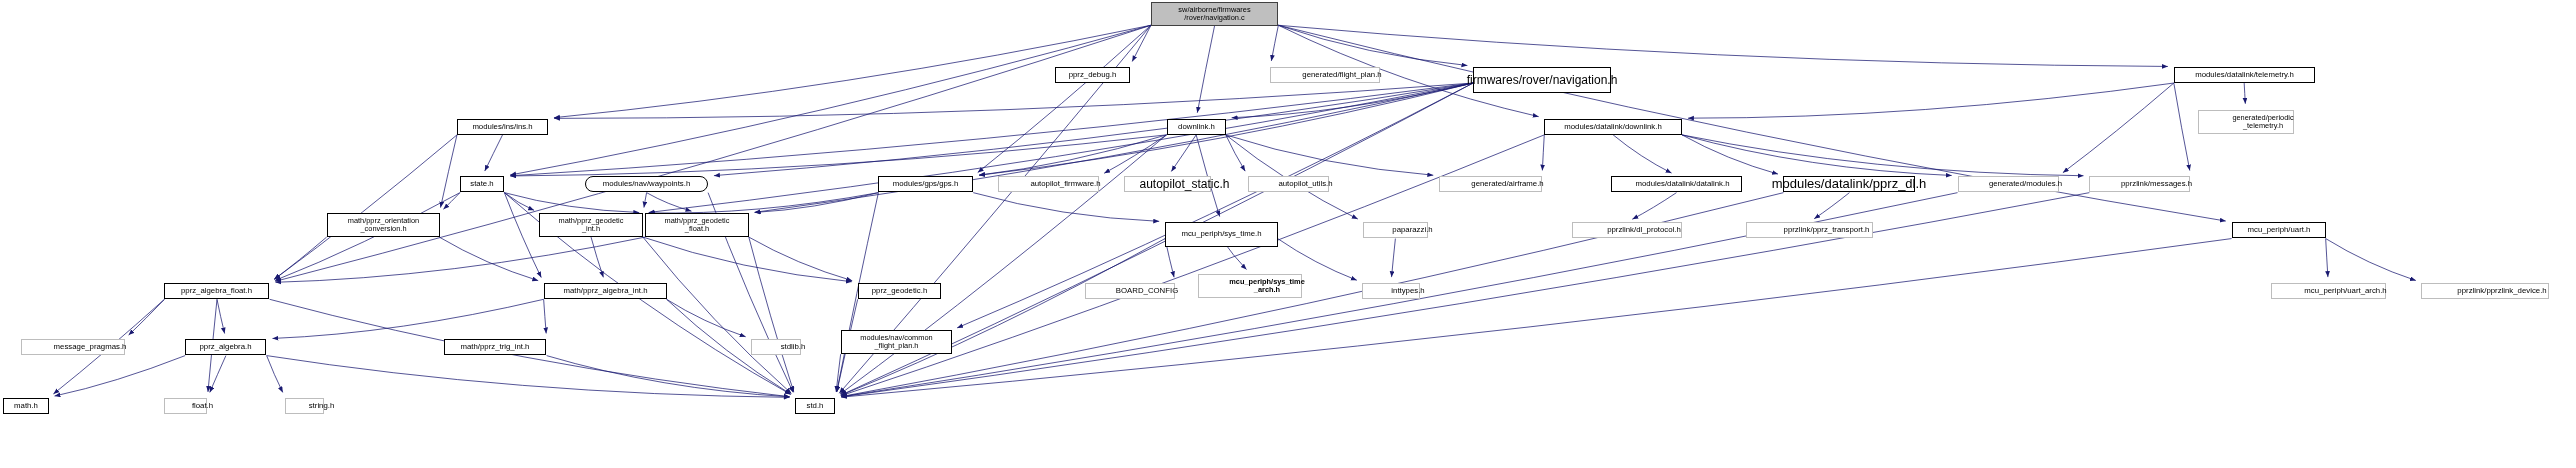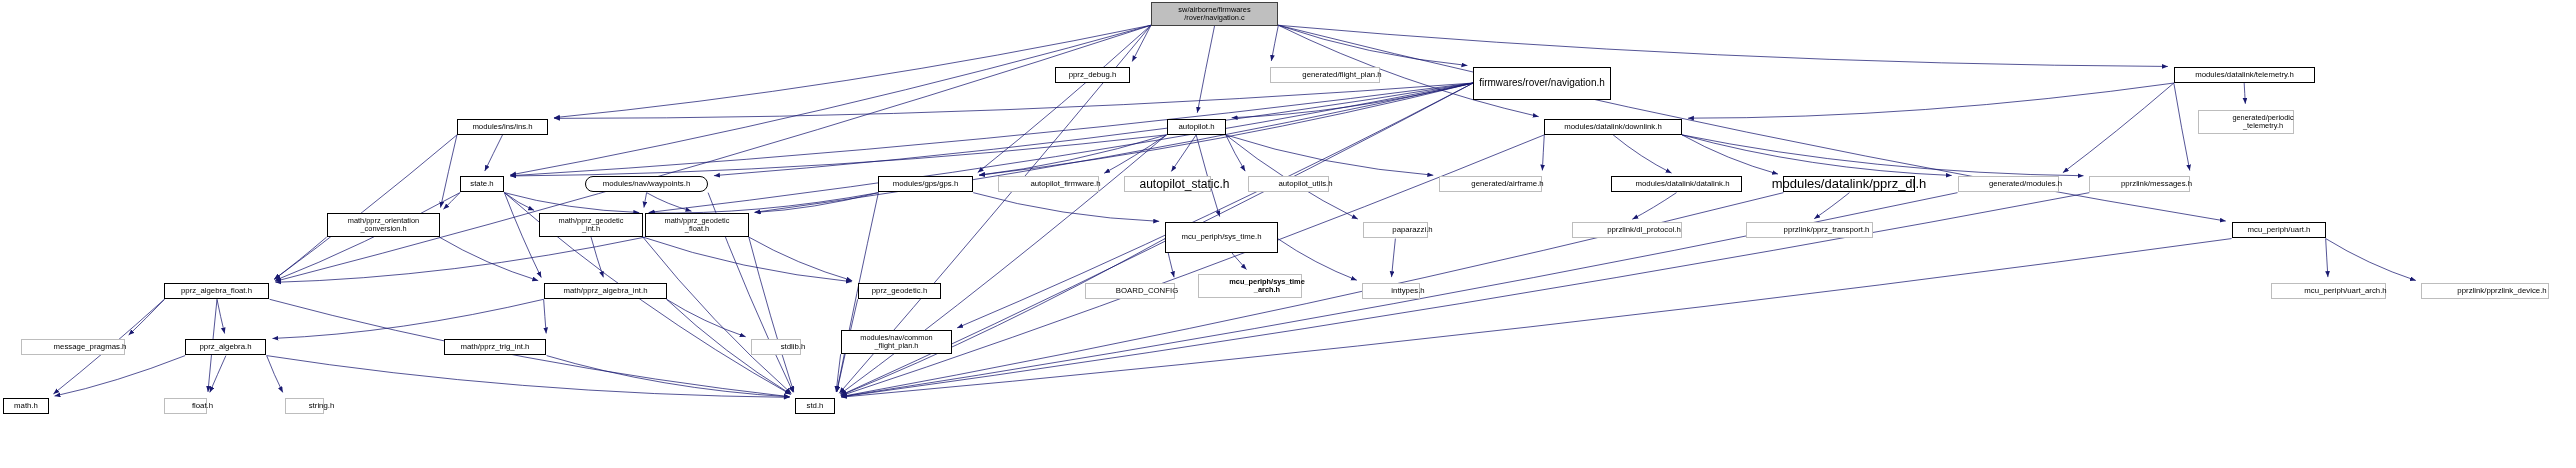--- a/index.html
+++ b/index.html
@@ -113,47 +113,47 @@
       <path d="M1135,478 Q1131.7437709595133,503.89185905553194 1128.9425419190263,529.0557181110639" fill="none" stroke="#191970" stroke-width="1" marker-end="url(#ah)"></path>
       <path d="M3140,322 Q3141.403312647118,348.18878823631496 3143.0341252942367,374.01357647262995" fill="none" stroke="#191970" stroke-width="1" marker-end="url(#ah)"></path>
       <path d="M3140,322 Q3196.680615552446,357.0210770011377 3261.746231104892,378.6261540022753" fill="none" stroke="#191970" stroke-width="1" marker-end="url(#ah)"></path>
       <path d="M3013,322 Q2059.4742325250813,453.04670557406234 1135.9484650501624,536.0934111481247" fill="none" stroke="#191970" stroke-width="1" marker-end="url(#ah)"></path>
       <path d="M2821,260 Q1963.4475118432842,421.8541283044361 1135.8950236865685,535.7082566088721" fill="none" stroke="#191970" stroke-width="1" marker-end="url(#ah)"></path>
       <path d="M2643,260 Q1874.4347712816118,421.7805731716129 1135.8695425632236,535.5611463432258" fill="none" stroke="#191970" stroke-width="1" marker-end="url(#ah)"></path>
     </svg>
   <div id="nodes-layer">
       <div class="node root" style="left: 1151px; top: 1.5px; width: 127px; height: 24px; font-size: 7.4px;"><span class="nlabel">sw/airborne/firmwares
 /rover/navigation.c</span></div>
-      <div class="node solid" style="left: 1473px; top: 67px; width: 138px; height: 33px; font-size: 10px;"><span class="nlabel">firmwares/rover/navigation.h</span></div>
+      <div class="node solid" style="left: 1473px; top: 67px; width: 138px; height: 26px; font-size: 12px;"><span class="nlabel">firmwares/rover/navigation.h</span></div>
       <div class="node solid" style="left: 1055px; top: 67px; width: 75px; height: 16.3px; font-size: 7.8px;"><span class="nlabel">pprz_debug.h</span></div>
       <div class="node light" style="left: 1270px; top: 67px; width: 110px; height: 16.3px; font-size: 7.8px;"><span class="nlabel">generated/flight_plan.h</span></div>
       <div class="node solid" style="left: 2174px; top: 67px; width: 141px; height: 16.3px; font-size: 7.8px;"><span class="nlabel">modules/datalink/telemetry.h</span></div>
       <div class="node solid" style="left: 457px; top: 119px; width: 91px; height: 16.3px; font-size: 7.8px;"><span class="nlabel">modules/ins/ins.h</span></div>
-      <div class="node solid" style="left: 1167px; top: 119px; width: 59px; height: 16.3px; font-size: 7.8px;"><span class="nlabel">autopilot.h</span></div>
+      <div class="node solid" style="left: 1167px; top: 119px; width: 59px; height: 16.3px; font-size: 7.8px;"><span class="nlabel">downlink.h</span></div>
       <div class="node solid" style="left: 1544px; top: 119px; width: 138px; height: 16.3px; font-size: 7.8px;"><span class="nlabel">modules/datalink/downlink.h</span></div>
       <div class="node light" style="left: 2198px; top: 110px; width: 96px; height: 24px; font-size: 7.4px;"><span class="nlabel">generated/periodic
 _telemetry.h</span></div>
       <div class="node solid" style="left: 460px; top: 176px; width: 44px; height: 16.3px; font-size: 7.8px;"><span class="nlabel">state.h</span></div>
       <div class="node solid" style="left: 585px; top: 176px; width: 123px; height: 16.3px; font-size: 7.8px; border-radius: 8px;"><span class="nlabel">modules/nav/waypoints.h</span></div>
       <div class="node solid" style="left: 878px; top: 176px; width: 95px; height: 16.3px; font-size: 7.8px;"><span class="nlabel">modules/gps/gps.h</span></div>
       <div class="node light" style="left: 998px; top: 176px; width: 101px; height: 16.3px; font-size: 7.8px;"><span class="nlabel">autopilot_firmware.h</span></div>
       <div class="node light" style="left: 1124px; top: 176px; width: 87px; height: 16.3px; font-size: 12px;"><span class="nlabel">autopilot_static.h</span></div>
       <div class="node light" style="left: 1248px; top: 176px; width: 81px; height: 16.3px; font-size: 7.8px;"><span class="nlabel">autopilot_utils.h</span></div>
       <div class="node light" style="left: 1439px; top: 176px; width: 103px; height: 16.3px; font-size: 7.8px;"><span class="nlabel">generated/airframe.h</span></div>
       <div class="node solid" style="left: 1611px; top: 176px; width: 131px; height: 16.3px; font-size: 7.8px; padding-left: 12px;"><span class="nlabel">modules/datalink/datalink.h</span></div>
       <div class="node solid" style="left: 1783px; top: 176px; width: 132px; height: 16.3px; font-size: 13px;"><span class="nlabel">modules/datalink/pprz_dl.h</span></div>
       <div class="node light" style="left: 1958px; top: 176px; width: 101px; height: 16.3px; font-size: 7.8px;"><span class="nlabel">generated/modules.h</span></div>
       <div class="node light" style="left: 2089px; top: 176px; width: 101px; height: 16.3px; font-size: 7.8px;"><span class="nlabel">pprzlink/messages.h</span></div>
       <div class="node solid" style="left: 327px; top: 213px; width: 113px; height: 24px; font-size: 7.4px;"><span class="nlabel">math/pprz_orientation
 _conversion.h</span></div>
       <div class="node solid" style="left: 539px; top: 213px; width: 104px; height: 24px; font-size: 7.4px;"><span class="nlabel">math/pprz_geodetic
 _int.h</span></div>
       <div class="node solid" style="left: 645px; top: 213px; width: 104px; height: 24px; font-size: 7.4px;"><span class="nlabel">math/pprz_geodetic
 _float.h</span></div>
-      <div class="node solid" style="left: 1165px; top: 222px; width: 113px; height: 31px; font-size: 7.8px;"><span class="nlabel">mcu_periph/sys_time.h</span></div>
+      <div class="node solid" style="left: 1165px; top: 222px; width: 113px; height: 25px; font-size: 7.8px;"><span class="nlabel">mcu_periph/sys_time.h</span></div>
       <div class="node light" style="left: 1363px; top: 222px; width: 65px; height: 16.3px; font-size: 7.8px;"><span class="nlabel">paparazzi.h</span></div>
       <div class="node light" style="left: 1572px; top: 222px; width: 110px; height: 16.3px; font-size: 7.8px;"><span class="nlabel">pprzlink/dl_protocol.h</span></div>
       <div class="node light" style="left: 1746px; top: 222px; width: 127px; height: 16.3px; font-size: 7.8px;"><span class="nlabel">pprzlink/pprz_transport.h</span></div>
       <div class="node solid" style="left: 2232px; top: 222px; width: 94px; height: 16.3px; font-size: 7.8px;"><span class="nlabel">mcu_periph/uart.h</span></div>
       <div class="node solid" style="left: 164px; top: 283px; width: 105px; height: 16.3px; font-size: 7.8px;"><span class="nlabel">pprz_algebra_float.h</span></div>
       <div class="node solid" style="left: 544px; top: 283px; width: 123px; height: 16.3px; font-size: 7.8px;"><span class="nlabel">math/pprz_algebra_int.h</span></div>
       <div class="node solid" style="left: 858px; top: 283px; width: 83px; height: 16.3px; font-size: 7.8px;"><span class="nlabel">pprz_geodetic.h</span></div>
       <div class="node light" style="left: 1085px; top: 283px; width: 90px; height: 16.3px; font-size: 7.8px;"><span class="nlabel">BOARD_CONFIG</span></div>
       <div class="node light" style="left: 1198px; top: 274px; width: 104px; height: 24px; font-size: 7.4px; font-weight: bold;"><span class="nlabel">mcu_periph/sys_time
 _arch.h</span></div>

